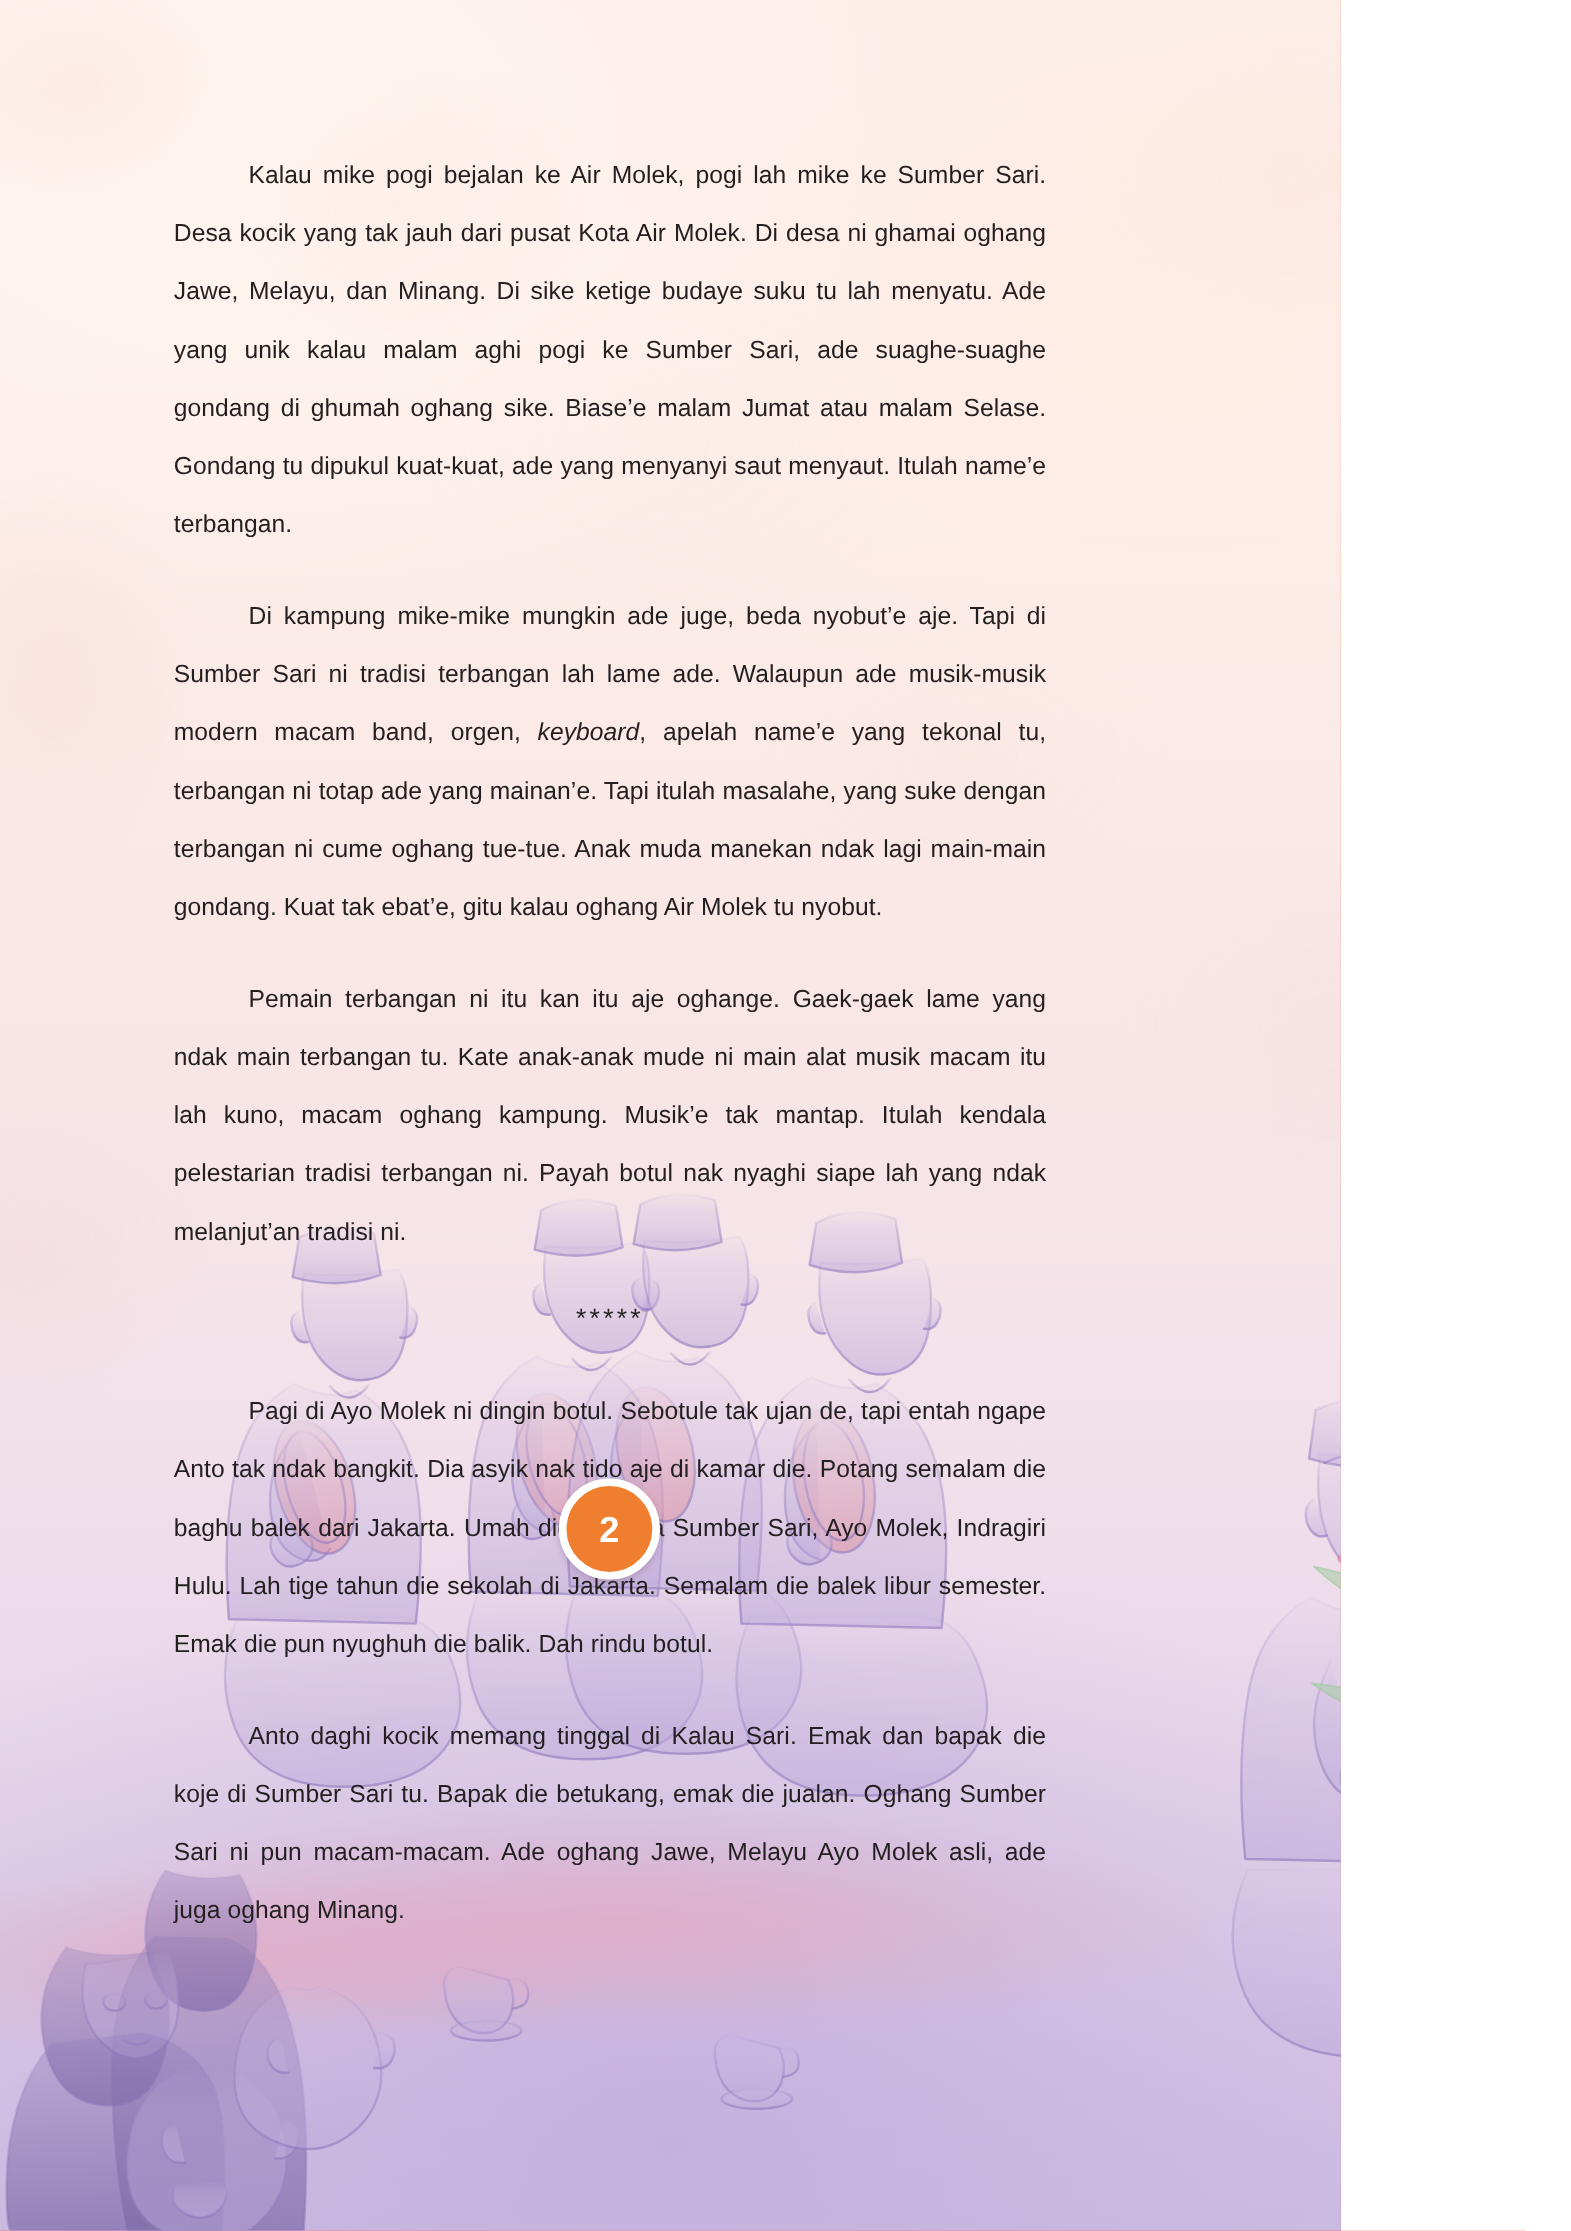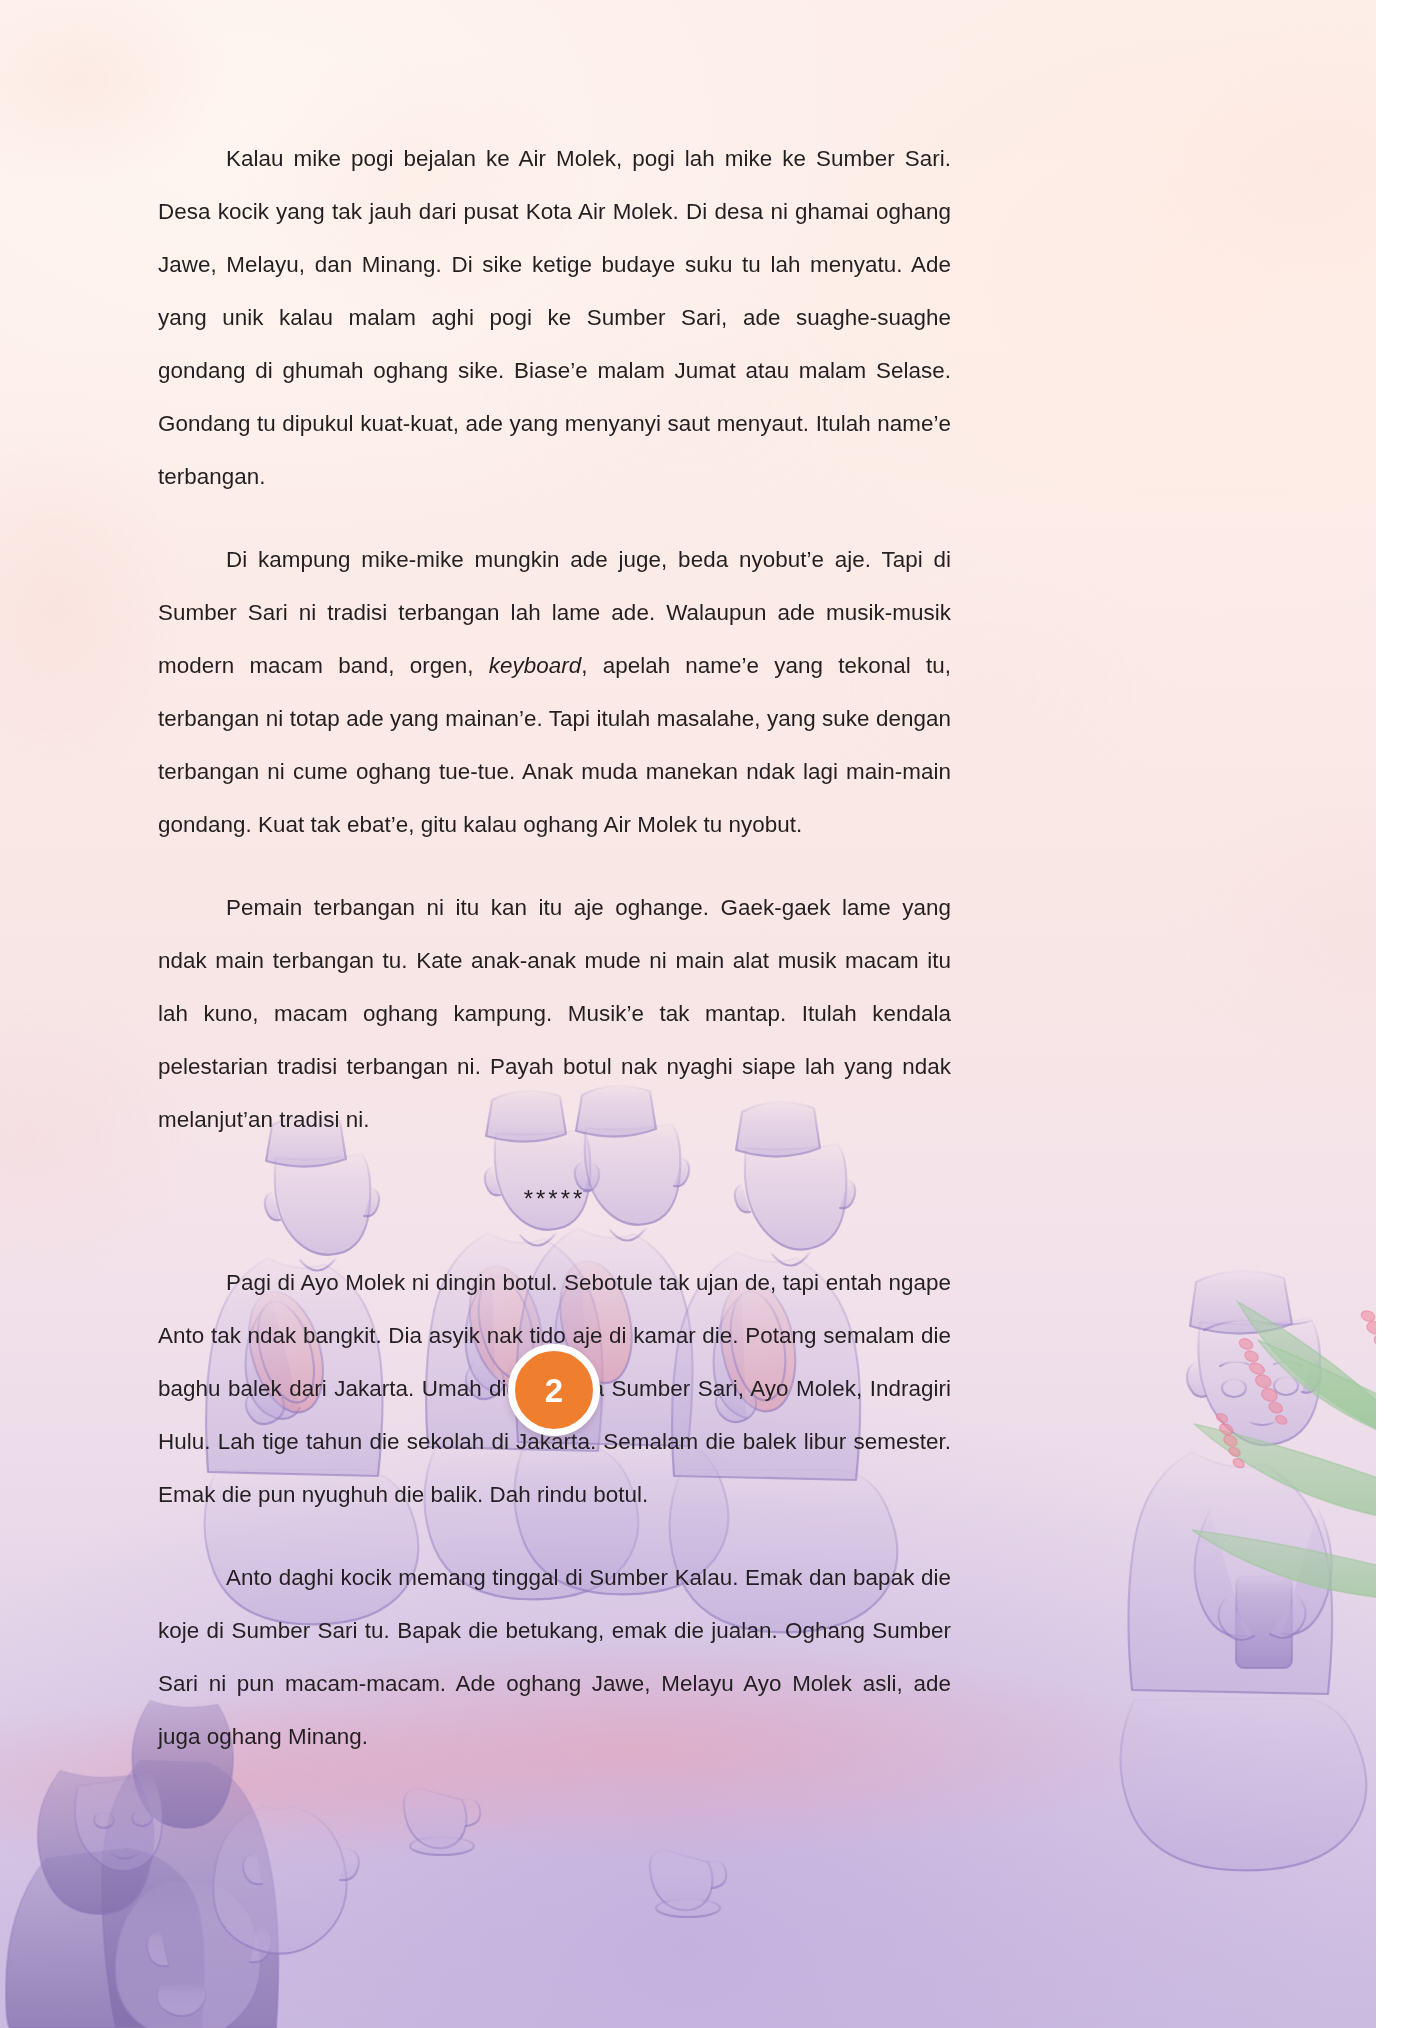--- a/index.html
+++ b/index.html
@@ -10,21 +10,21 @@
     width: 1428px;
     height: 2028px;
     overflow: hidden;
     font-family: "Liberation Sans", sans-serif;
     background: #ffffff;
   }
 
   
   .page {
     position: relative;
-    width: 1376px;
+    width: 1219px;
     height: 2028px;
     overflow: hidden;
     background: #ef4444;
   }
 
   
   .bg-base {
     position: absolute;
     inset: 0;
     background:
@@ -372,20 +372,20 @@
     <p class="para">Kalau mike pogi bejalan ke Air Molek, pogi lah mike ke Sumber Sari. Desa kocik yang tak jauh dari pusat Kota Air Molek. Di desa ni ghamai oghang Jawe, Melayu, dan Minang. Di sike ketige budaye suku tu lah menyatu. Ade yang unik kalau malam aghi pogi ke Sumber Sari, ade suaghe-suaghe gondang di ghumah oghang sike. Biase’e malam Jumat atau malam Selase. Gondang tu dipukul kuat-kuat, ade yang menyanyi saut menyaut. Itulah name’e terbangan.</p>
 
     <p class="para"><span>Di kampung mike-mike mungkin ade juge, beda nyobut’e aje. Tapi di Sumber Sari ni tradisi terbangan lah lame ade. Walaupun ade musik-musik modern macam band, orgen, </span><em>keyboard</em><span>, apelah name’e yang tekonal tu, terbangan ni totap ade yang mainan’e. Tapi itulah masalahe, yang suke dengan terbangan ni cume oghang tue-tue. Anak muda manekan ndak lagi main-main gondang. Kuat tak ebat’e, gitu kalau oghang Air Molek tu nyobut.</span></p>
 
     <p class="para">Pemain terbangan ni itu kan itu aje oghange. Gaek-gaek lame yang ndak main terbangan tu. Kate anak-anak mude ni main alat musik macam itu lah kuno, macam oghang kampung. Musik’e tak mantap. Itulah kendala pelestarian tradisi terbangan ni. Payah botul nak nyaghi siape lah yang ndak melanjut’an tradisi ni.</p>
 
     <div class="divider">*****</div>
 
     <p class="para">Pagi di Ayo Molek ni dingin botul. Sebotule tak ujan de, tapi entah ngape Anto tak ndak bangkit. Dia asyik nak tido aje di kamar die. Potang semalam die baghu balek dari Jakarta. Umah die di Desa Sumber Sari, Ayo Molek, Indragiri Hulu. Lah tige tahun die sekolah di Jakarta. Semalam die balek libur semester. Emak die pun nyughuh die balik. Dah rindu botul.</p>
 
-    <p class="para last">Anto daghi kocik memang tinggal di Sumber Kalau. Emak dan bapak die koje di Sumber Sari tu. Bapak die betukang, emak die jualan. Oghang Sumber Sari ni pun macam-macam. Ade oghang Jawe, Melayu Ayo Molek asli, ade juga oghang Minang.</p>
+    <p class="para last">Anto daghi kocik memang tinggal di Kalau Sari. Emak dan bapak die koje di Sumber Sari tu. Bapak die betukang, emak die jualan. Oghang Sumber Sari ni pun macam-macam. Ade oghang Jawe, Melayu Ayo Molek asli, ade juga oghang Minang.</p>
   </div>
 
   <div class="page-badge">
     <span>2</span>
   </div>
 
 </div>
 
 </body></html>

